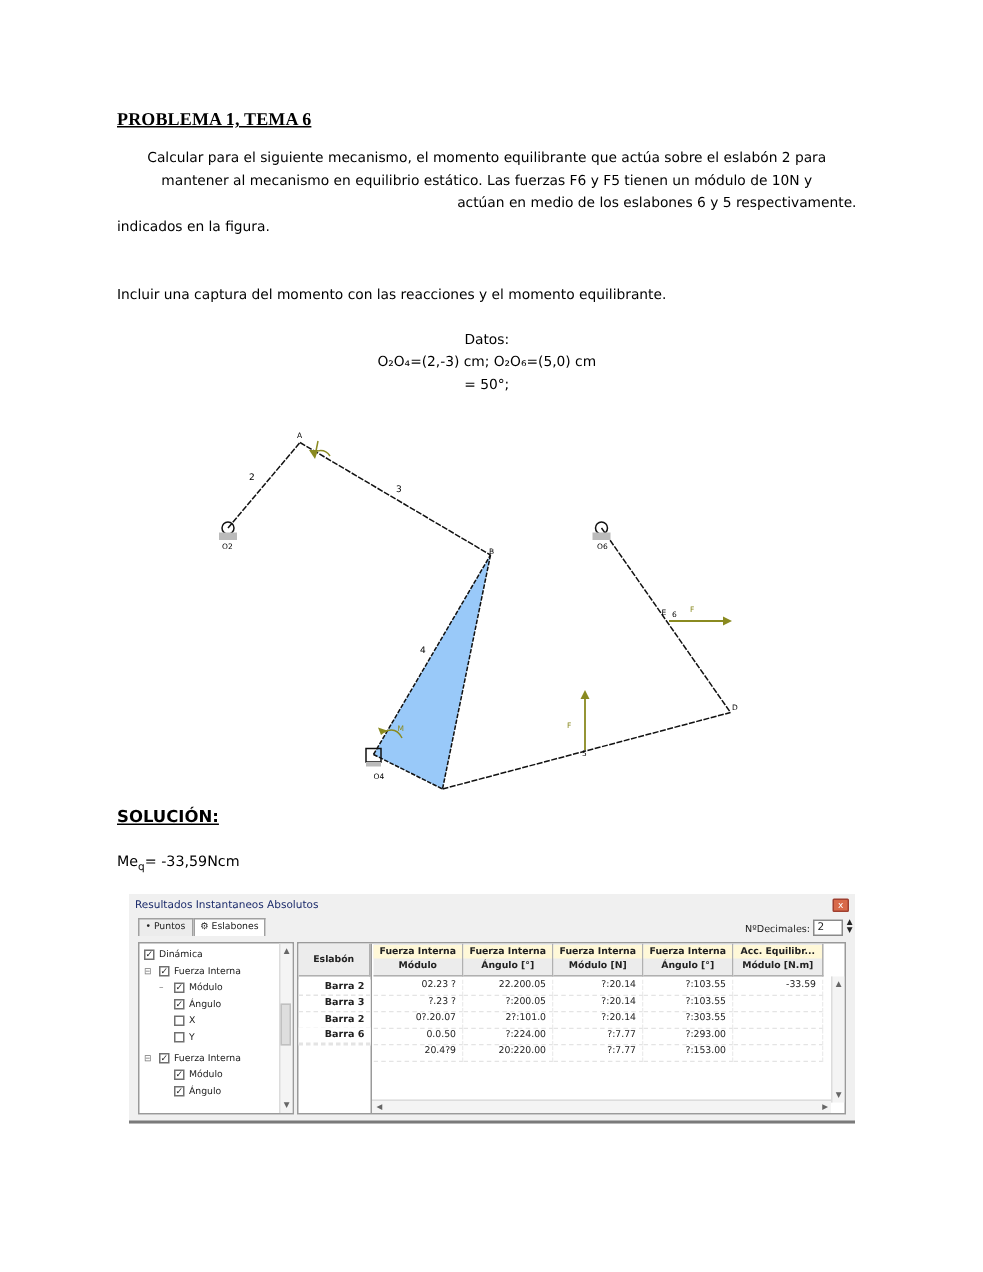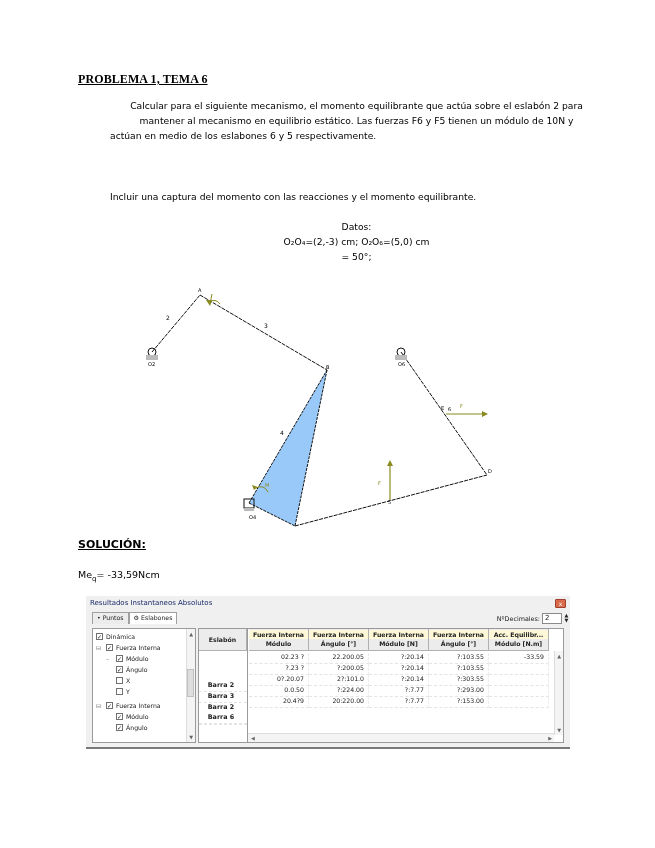--- a/index.html
+++ b/index.html
@@ -8,21 +8,20 @@
 
     .heading {
       position: absolute; left: 78px; top: 72px;
       font-family: "Liberation Serif", serif; font-weight: bold; font-size: 12px;
       text-decoration: underline; letter-spacing: 0.1px;
     }
     .para {
       position: absolute; left: 78px; width: 493px;
       font-family: "DejaVu Sans", sans-serif; font-size: 9.2px; line-height: 15px;
       text-align: justify;
-      margin-left: 32px;
     }
     .p1 { top: 98px; }
     .p2 { top: 144px; }
     .p3 { top: 189px; }
     .p4 { top: 219px; }
     .line { display: block; text-align: center; }
 
     .diagram { position: absolute; left: 130px; top: 280px; width: 390px; height: 250px; }
 
     .sol-title {
@@ -73,37 +72,38 @@
       position: absolute; left: 112px; top: 32px; width: 366px; height: 115px;
       background: #fff; border: 1px solid #9a9a9a; overflow: hidden;
     }
     .col-head {
       position: absolute; top: 0; height: 22px; background: #ececec; border-right: 1px solid #b0b0b0;
       border-bottom: 1px solid #b0b0b0; font-size: 6.2px; font-weight: bold; text-align: center;
     }
     .col-head .h1 { display: block; background: #fff8d8; margin-top: 1px; padding-top: 1px; height: 9px; }
     .col-head .h2 { display: block; margin-top: 1px; font-weight: bold; }
     .eslabon-head { left: 0; width: 48px; line-height: 22px; background: #ececec; }
-    .row-label { position: absolute; left: 0; width: 48px; height: 11px; font-size: 6.4px; font-weight: bold; text-align: center; padding-right: 4px; background: #fff; border-bottom: 1px dashed #e4e4e4; margin-top: 28px; }
+    .row-label { position: absolute; left: 0; width: 48px; height: 11px; font-size: 6.4px; font-weight: bold; text-align: right; padding-right: 4px; background: #fff; border-bottom: 1px dashed #e4e4e4; }
     .cell { position: absolute; height: 11px; font-size: 6.2px; text-align: right; padding-right: 4px; border-bottom: 1px dashed #e4e4e4; border-right: 1px dashed #ececec; }
     .vline { position: absolute; top: 0; width: 1px; height: 100%; background: #9a9a9a; }
     .vscroll { position: absolute; right: 0; top: 22px; width: 9px; height: 84px; background: #f4f4f4; border-left: 1px solid #dcdcdc; }
     .hscroll { position: absolute; left: 49px; bottom: 0; right: 9px; height: 9px; background: #f4f4f4; border-top: 1px solid #dcdcdc; }
   </style>
 </head>
 <body>
 
 <div class="heading">PROBLEMA 1, TEMA 6</div>
 
 <div class="para p1">
   <span class="line">Calcular para el siguiente mecanismo, el momento equilibrante que actúa sobre el eslabón 2 para</span>
   <span class="line">mantener al mecanismo en equilibrio estático.  Las fuerzas F6 y F5 tienen un módulo de 10N y</span>
-  <span class="line" style="text-align:left">actúan en medio de los eslabones 6 y 5 respectivamente.</span>
+  <span class="line" style="text-align:right">actúan en medio de los eslabones 6 y 5 respectivamente.</span>
 </div>
 <div class="para p2">
+  <span class="line" style="text-align:left">indicados en la figura.</span>
 </div>
 <div class="para p3" style="text-align:left">Incluir una captura del momento con las reacciones y el momento equilibrante.</div>
 <div class="para p4" style="text-align:left">
   <span class="line">Datos:</span>
   <span class="line">O₂O₄=(2,-3) cm; O₂O₆=(5,0) cm</span>
   <span class="line">= 50°;</span>
 </div>
 
 <svg class="diagram" viewBox="0 0 390 250" width="390" height="250">
 

